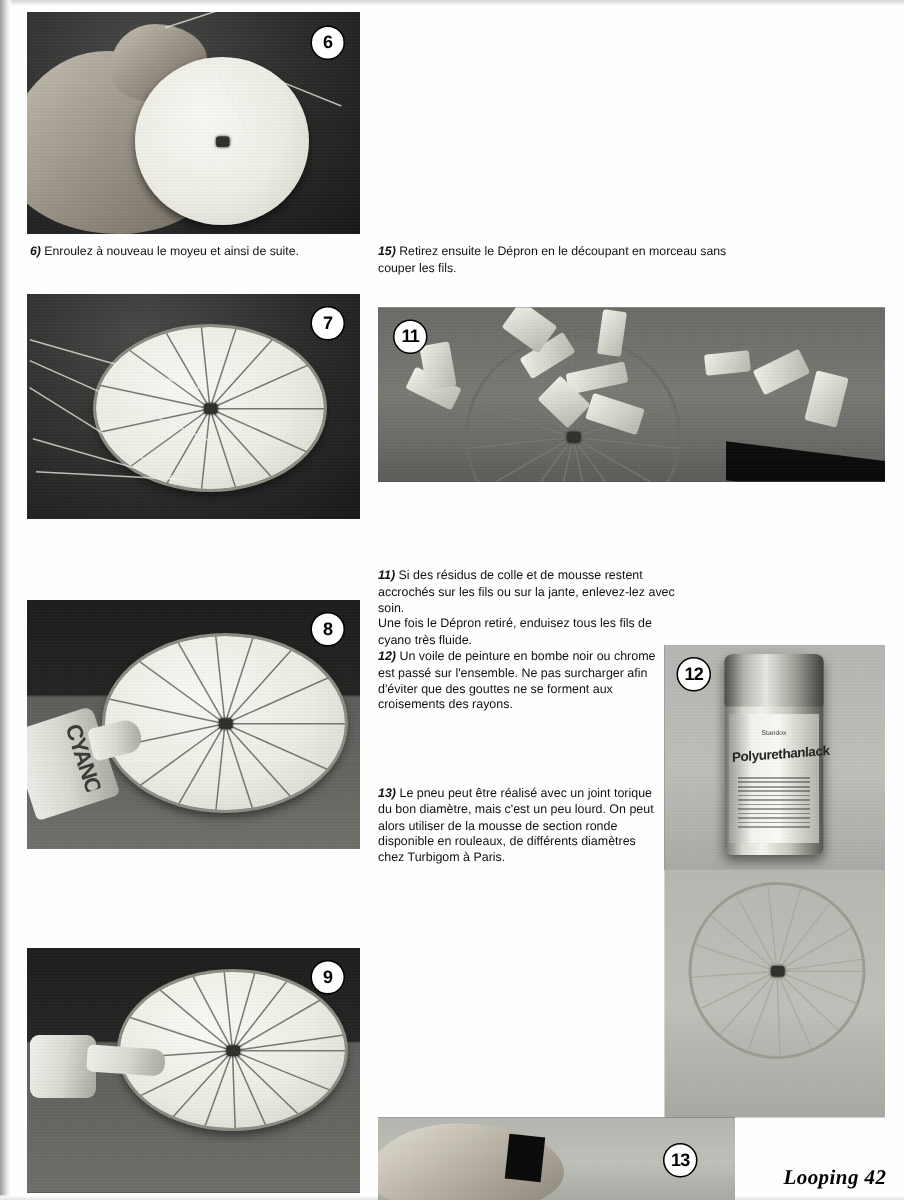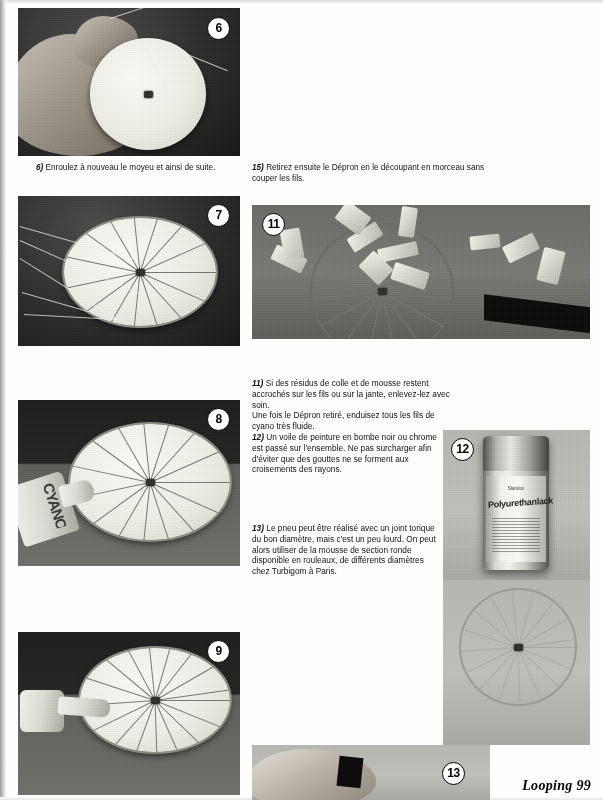--- a/index.html
+++ b/index.html
@@ -120,21 +120,21 @@
     <div class="disc" style="left:72px;top:30px;width:116px;height:112px;">
       <div class="hub"></div>
     </div>
     <div class="thread" style="left:92px;top:10px;width:96px;transform:rotate(-18deg);"></div>
     <div class="thread" style="left:130px;top:30px;width:86px;transform:rotate(22deg);"></div>
     <div class="thread" style="left:128px;top:40px;width:60px;transform:rotate(64deg);"></div>
     <div class="grain"></div>
     <div class="badge" style="right:10px;top:9px;">6</div>
   </div>
 
-  <div class="caption" style="left:20px;top:163px;width:218px;margin-left:16px;">
+  <div class="caption" style="left:20px;top:163px;width:218px;">
     <span class="num">6)</span>
     <span>Enroulez à nouveau le moyeu et ainsi de suite.</span>
   </div>
 
 
   <div class="caption" style="left:252px;top:163px;width:255px;">
     <span class="num">15)</span>
     <span>Retirez ensuite le Dépron en le découpant en morceau sans couper les fils.</span>
   </div>
 
@@ -163,21 +163,21 @@
     <div class="thread" style="left:2px;top:30px;width:120px;transform:rotate(16deg);"></div>
     <div class="thread" style="left:2px;top:44px;width:130px;transform:rotate(24deg);"></div>
     <div class="thread" style="left:2px;top:62px;width:118px;transform:rotate(32deg);"></div>
     <div class="thread" style="left:4px;top:96px;width:116px;transform:rotate(16deg);"></div>
     <div class="thread" style="left:6px;top:118px;width:104px;transform:rotate(3deg);"></div>
     <div class="grain"></div>
     <div class="badge" style="right:10px;top:8px;">7</div>
   </div>
 
 
-  <div class="photo" style="left:252px;top:205px;width:338px;height:134px;text-decoration:underline;">
+  <div class="photo" style="left:252px;top:205px;width:338px;height:116px;text-decoration:underline;">
     <div class="bg-grey"></div>
     <div class="wirewheel dark" style="left:58px;top:18px;width:140px;height:132px;">
       <i style="transform:rotate(6deg)"></i>
         <i style="transform:rotate(30deg)"></i>
       <i style="transform:rotate(54deg)"></i>
         <i style="transform:rotate(78deg)"></i>
       <i style="transform:rotate(102deg)"></i>
         <i style="transform:rotate(126deg)"></i>
       <i style="transform:rotate(150deg)"></i>
         <i style="transform:rotate(174deg)"></i>
@@ -332,15 +332,15 @@
 
   <div class="photo" style="left:252px;top:745px;width:238px;height:55px;">
     <div class="bg-litegrey"></div>
     <div class="hand" style="left:-6px;top:4px;width:130px;height:60px;
           background:linear-gradient(150deg,#e8e4db 0%,#b7b0a4 50%,#8a8478 100%);"></div>
     <div class="blackbar" style="left:86px;top:12px;width:24px;height:30px;transform:rotate(6deg);"></div>
     <div class="grain" style="opacity:.2;"></div>
     <div class="badge" style="left:190px;top:17px;">13</div>
   </div>
 
-  <div class="footer">Looping 99</div>
+  <div class="footer">Looping 42</div>
 
 </div>
 
 </body></html>

